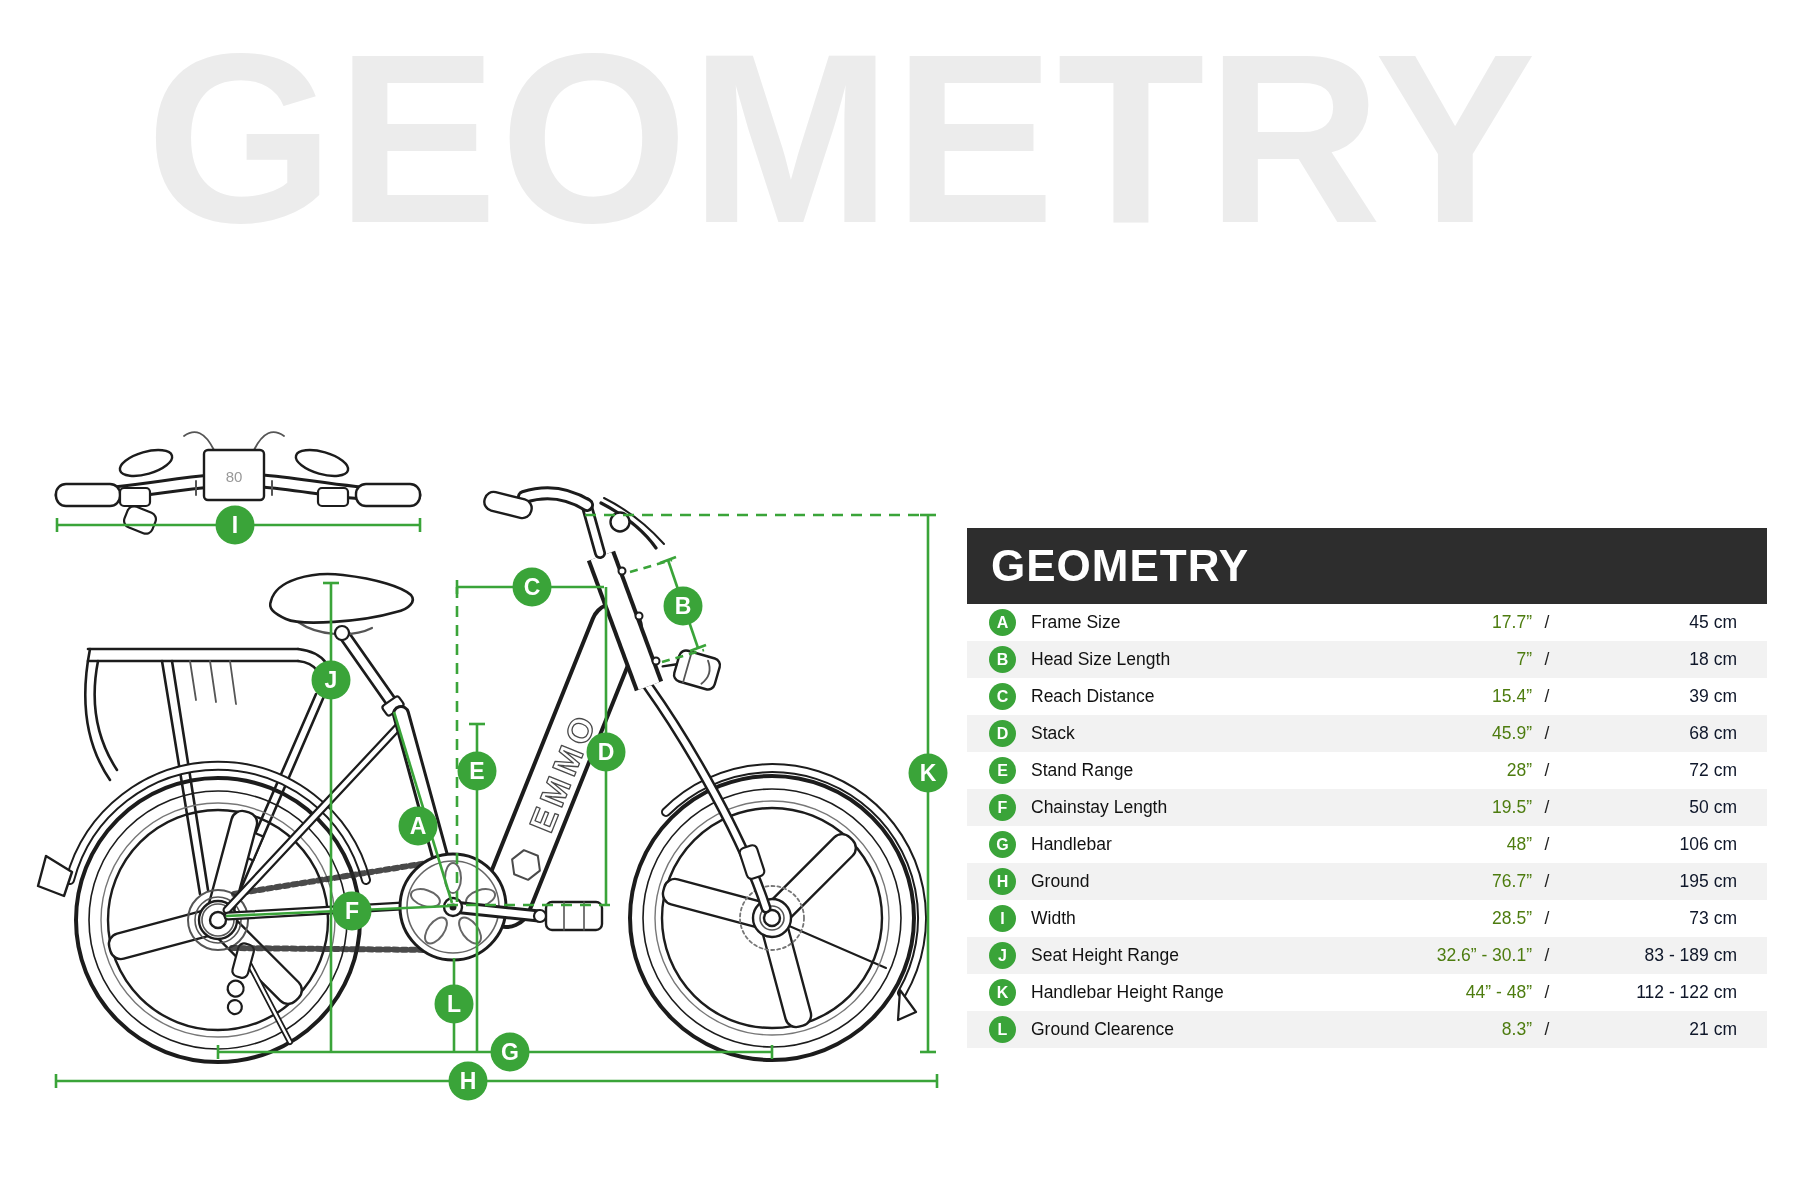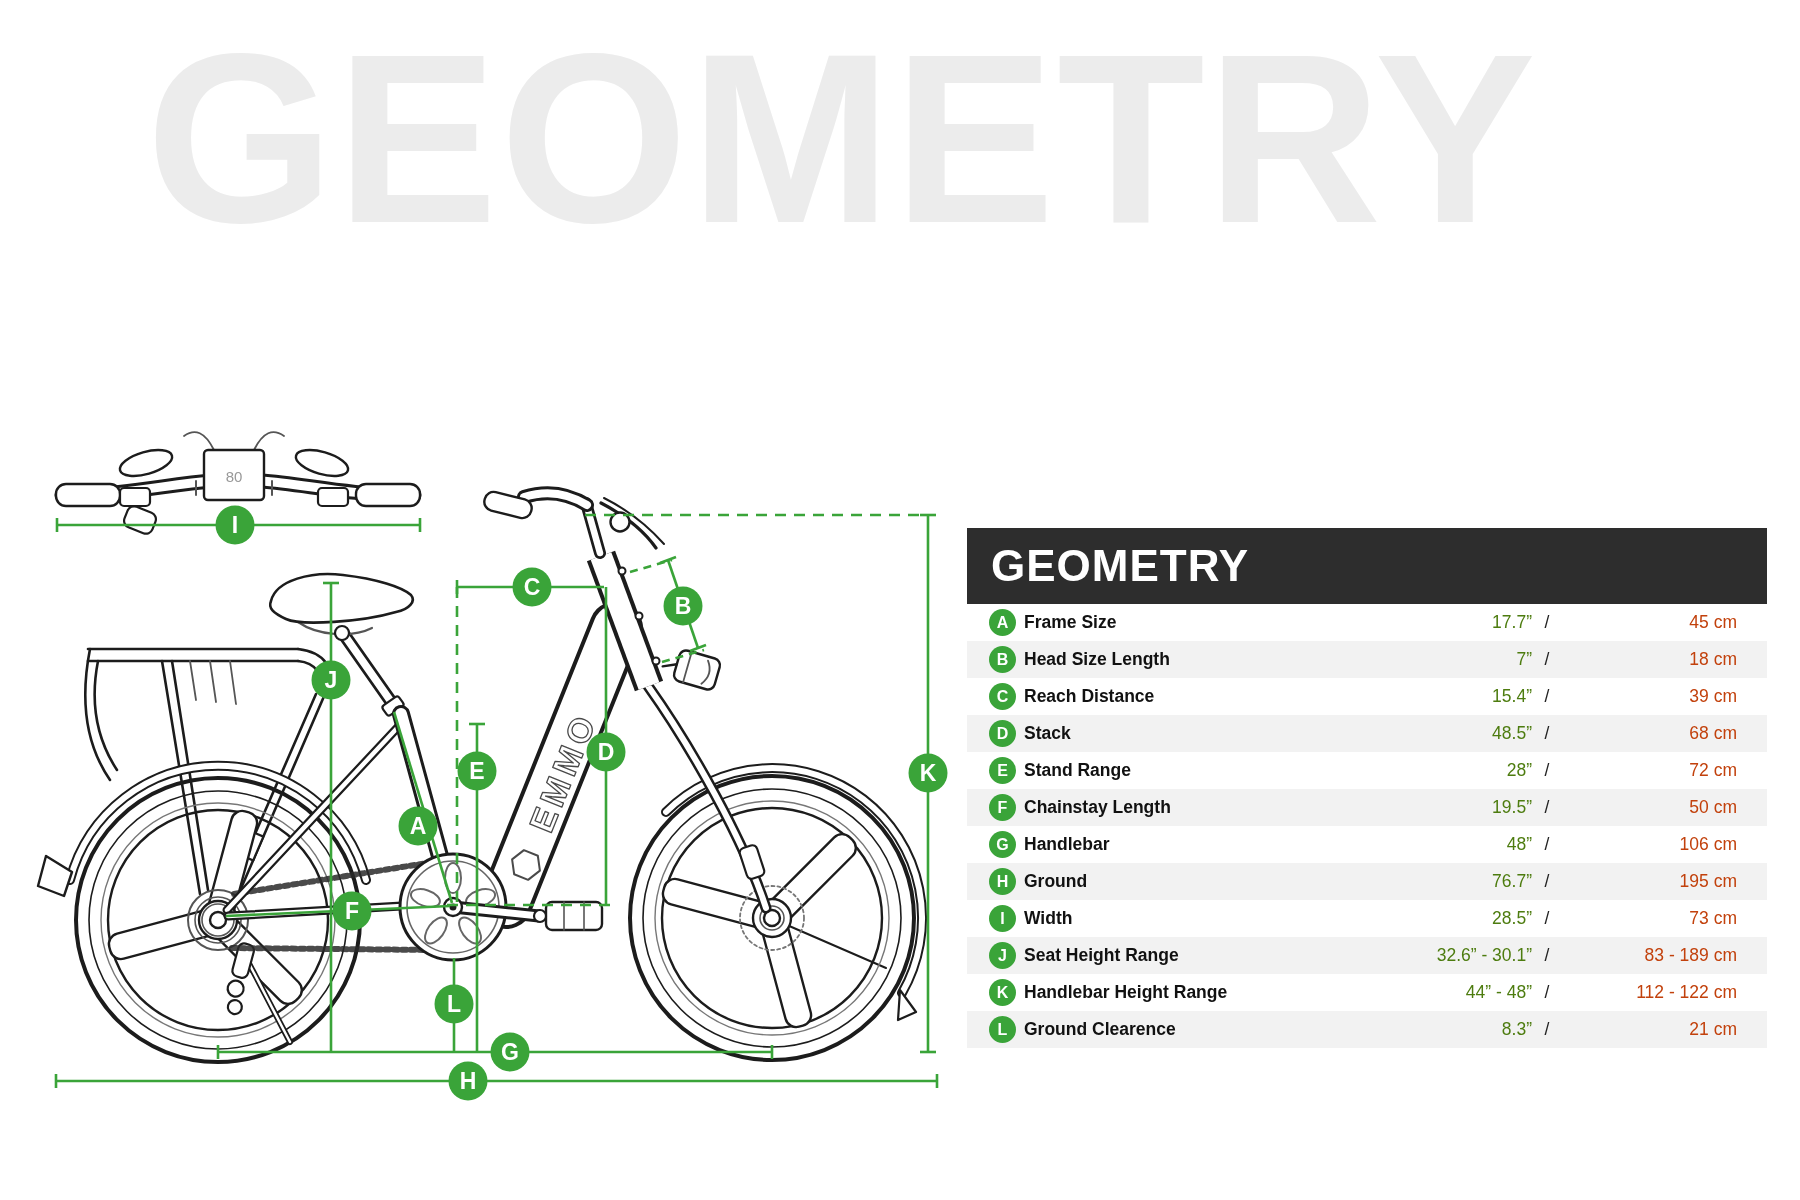--- a/index.html
+++ b/index.html
@@ -19,24 +19,24 @@
     height:76px;background:#2d2d2d;color:#fff;display:flex;align-items:center;
     padding-left:24px;box-sizing:border-box;font-size:44px;font-weight:bold;letter-spacing:1px;
   }
   .tbody .trow{height:37px;display:flex;align-items:center;font-size:17.5px;background:#fff;}
   .tbody .trow:nth-child(even){background:#f2f2f2;}
   .badge{
     width:27px;height:27px;border-radius:50%;background:var(--green);color:#fff;
     font-weight:bold;font-size:16px;display:flex;align-items:center;justify-content:center;
     margin-left:22px;flex:none;
   }
-  .lbl{margin-left:8px;font-weight:bold;color:#111;flex:1;white-space:nowrap;}
+  .lbl{margin-left:15px;font-weight:normal;color:#111;flex:1;white-space:nowrap;}
   .inch{width:175px;text-align:right;color:#4d7c0f;white-space:nowrap;}
   .sep{width:30px;text-align:center;color:#222;}
-  .cmv{width:175px;text-align:right;color:#c2410c;margin-right:30px;white-space:nowrap;}
+  .cmv{width:175px;text-align:right;color:#0f172a;margin-right:30px;white-space:nowrap;}
   svg text.badge-letter{
     font-family:"Liberation Sans","DejaVu Sans",sans-serif;
     font-size:23px;font-weight:bold;fill:#fff;text-anchor:middle;
   }
 </style>
 </head>
 <body>
 
 <div class="watermark">GEOMETRY</div>
 
@@ -353,21 +353,21 @@
         <div class="badge">C</div>
         <div class="lbl">Reach Distance</div>
         <div class="inch">15.4”</div>
         <div class="sep">/</div>
         <div class="cmv">39 cm</div>
       </div>
 
       <div class="trow">
         <div class="badge">D</div>
         <div class="lbl">Stack</div>
-        <div class="inch">48.5”</div>
+        <div class="inch">45.9”</div>
         <div class="sep">/</div>
         <div class="cmv">68 cm</div>
       </div>
 
       <div class="trow">
         <div class="badge">E</div>
         <div class="lbl">Stand Range</div>
         <div class="inch">28”</div>
         <div class="sep">/</div>
         <div class="cmv">72 cm</div>

